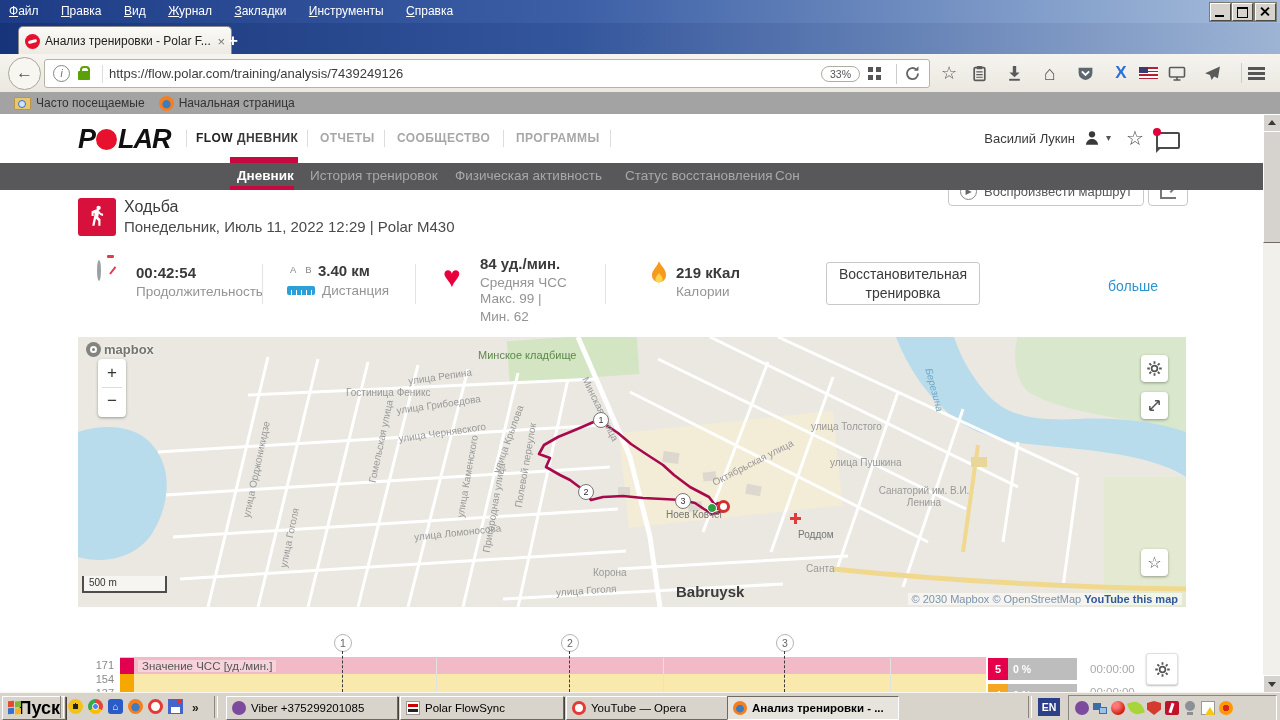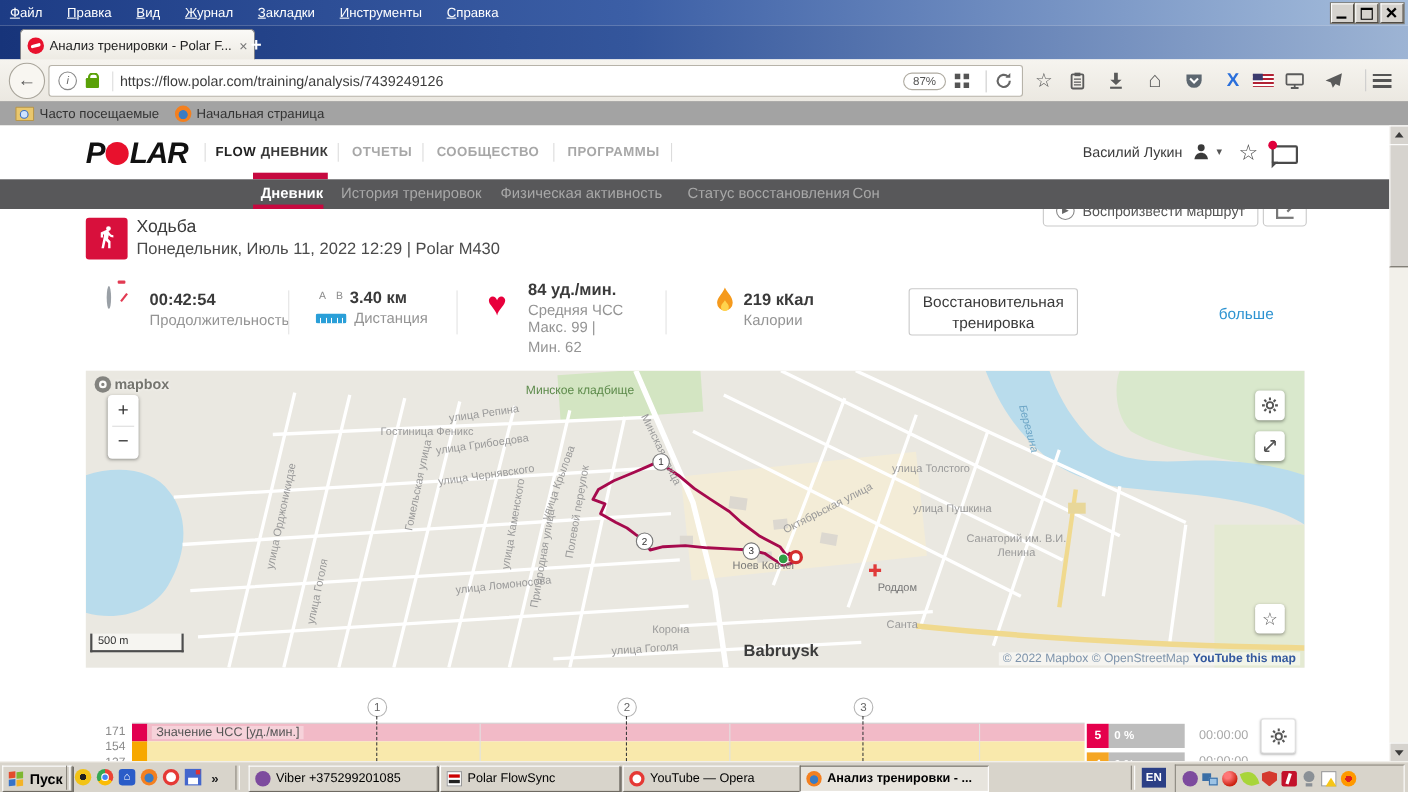--- a/index.html
+++ b/index.html
@@ -146,21 +146,21 @@
     <span id="newtab">+</span>
   </div>
 
   <div id="navbar">
     <div id="backbtn">←</div>
     <div id="urlbar">
       <span class="iinfo">i</span>
       <span class="ilock"></span>
       <span id="urlsep"></span>
       <span id="urltext">https://flow.polar.com/training/analysis/7439249126</span>
-      <span id="zoompill">87%</span>
+      <span id="zoompill">33%</span>
       <span class="igrid">
         <i style="left:0;top:0;"></i>
           <i style="left:8px;top:0;"></i>
           <i style="left:0;top:8px;"></i>
           <i style="left:8px;top:8px;"></i>
       </span>
       <span class="rsep"></span>
       <svg width="17" height="17" viewBox="0 0 16 16" style="margin-right:8px;cursor:pointer;">
         <path d="M13.2 8a5.2 5.2 0 1 1-1.6-3.7" fill="none" stroke="#666" stroke-width="1.8"></path>
         <path d="M13.6 1.2v4.2H9.4z" fill="#666"></path>
@@ -391,21 +391,21 @@
       <div class="mapbtn" style="right:18px;top:55px;">
         <svg width="15" height="15" viewBox="0 0 16 16">
             <path d="M3 13 13 3M13 3H8.5M13 3v4.5M3 13h4.5M3 13V8.5" stroke="#555" stroke-width="1.6" fill="none"></path>
           </svg>
       </div>
       <div class="mapbtn" style="right:18px;top:212px;">
         <span style="font-size:16px;color:#555;">☆</span>
       </div>
       <div id="scalebar">500 m</div>
       <div id="attrib">
-        <span>© 2022 Mapbox</span>
+        <span>© 2030 Mapbox</span>
         <span>© OpenStreetMap</span>
         <span class="imp">YouTube this map</span>
       </div>
     </div>
 
     <span class="chmark" style="left:334px;top:520px;">1</span>
     <span class="chmark" style="left:561px;top:520px;">2</span>
     <span class="chmark" style="left:776px;top:520px;">3</span>
     <span class="dashv" style="left:342px;top:537px;height:41px;"></span>
     <span class="dashv" style="left:569px;top:537px;height:41px;"></span>
@@ -446,21 +446,21 @@
     <div class="sbtn" style="top:0;">
         <span class="tri" style="top:5px;border-bottom:5px solid #3a3a3a;"></span>
       </div>
     <div id="sthumb"></div>
     <div class="sbtn" style="top:561px;">
         <span class="tri" style="top:6px;border-top:5px solid #3a3a3a;"></span>
       </div>
   </div>
 
   <div id="taskbar">
-    <div class="tbtn" style="left:2px;width:52px;font-weight:bold;font-size:13px;">
+    <div class="tbtn" style="left:2px;width:52px;font-weight:bold;font-size:18px;">
       <span class="winflag">
         <i style="left:0;top:0;background:#e34b2c;"></i>
           <i style="left:7px;top:1px;background:#7eb732;"></i>
         <i style="left:0;top:7px;background:#3573c9;"></i>
           <i style="left:7px;top:8px;background:#f3b327;"></i>
       </span>
       <span>Пуск</span>
     </div>
     <span class="qdiv" style="left:60px;"></span>
     <span class="qlico" style="left:68px;border-radius:50%;background:radial-gradient(circle,#222 0 3px,#f2c316 3px 8px);"></span>

